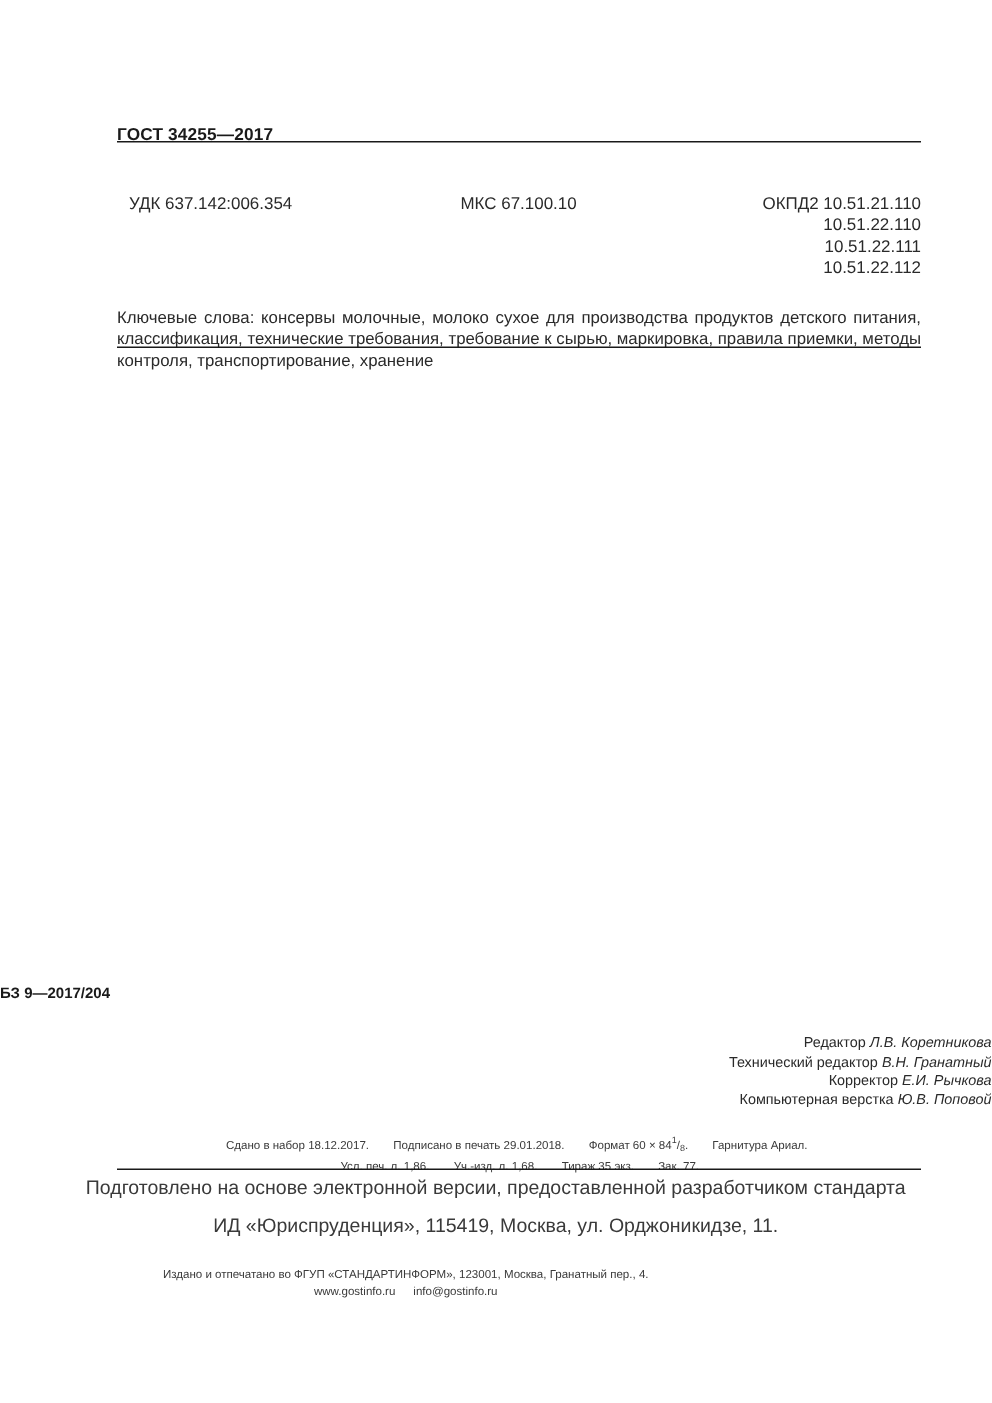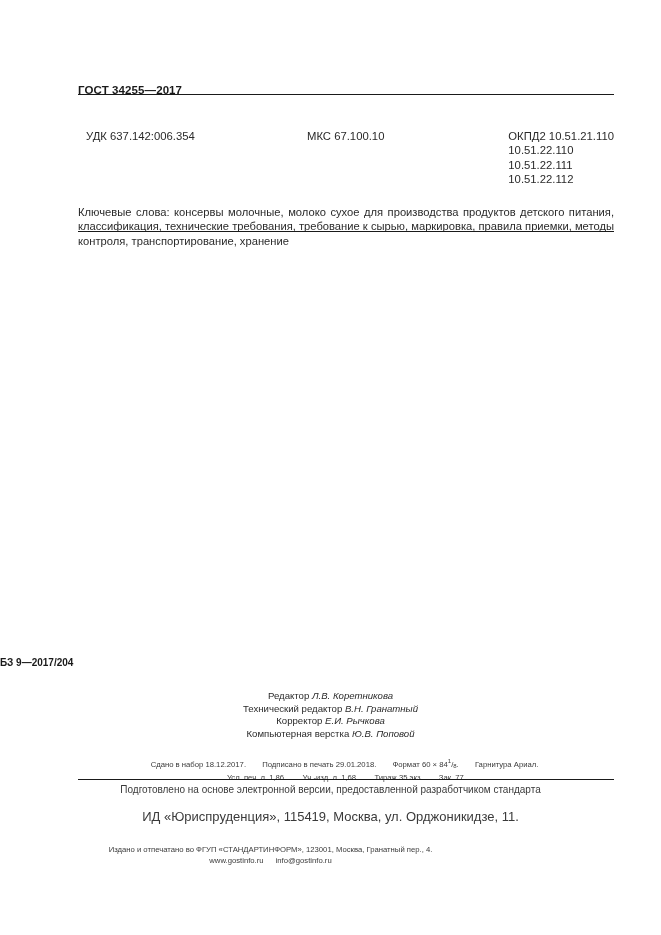--- a/index.html
+++ b/index.html
@@ -6,34 +6,34 @@
     body {
       width: 661px; height: 935px; position: relative; overflow: hidden;
       font-family: "Liberation Sans", sans-serif; color: #1a1a1a;
     }
     .abs { position: absolute; margin-top: 24px; }
     .title { left: 78px; top: 60px; font-size: 11.5px; font-weight: bold; letter-spacing: 0.1px; }
     .rule { position: absolute; left: 78px; width: 536px; height: 1.3px; background: #1a1a1a; }
     .cls { top: 105px; font-size: 11.3px; line-height: 14.3px; color: #2a2a2a; }
     .udk { left: 86px; }
     .mks { left: 307px; }
-    .okpd { right: 47px; }
+    .okpd { right: 47px; text-align: right; }
     .okpd div { white-space: nowrap; }
     .keywords {
       left: 78px; top: 181px; width: 536px; font-size: 11.2px; line-height: 14.3px;
       text-align: justify; color: #2a2a2a;
     }
     .bz { left: 0; width: 661px; top: 633px; text-align: left; font-size: 10px; font-weight: bold; }
-    .credits { left: 0; width: 661px; top: 666px; text-align: center; font-size: 9.6px; line-height: 12.6px; color: #2a2a2a; }
+    .credits { left: 0; width: 661px; top: 666px; text-align: right; font-size: 9.6px; line-height: 12.6px; color: #2a2a2a; }
     .credits i { font-style: italic; }
     .imprint { left: 0; width: 661px; top: 731px; font-size: 7.7px; line-height: 12.4px; color: #3a3a3a; text-align: center; }
     .imprint .row1 span, .imprint .row2 span { margin: 0 7px; }
     .imprint sup { font-size: 6px; vertical-align: 4px; }
     .imprint sub { font-size: 6px; vertical-align: -1px; }
-    .prep { left: 0; width: 661px; top: 760px; text-align: center; font-size: 10px; color: #3a3a3a; }
+    .prep { left: 0; width: 661px; top: 760px; text-align: center; font-size: 13px; color: #3a3a3a; }
     .publisher { left: 0; width: 661px; top: 787px; text-align: center; font-size: 13px; line-height: 11.2px; color: #3a3a3a; }
     .publisher span.gap { display: inline-block; width: 12px; }
     .printer { left: 0; width: 541px; top: 820px; text-align: center; font-size: 7.7px; line-height: 11.2px; color: #3a3a3a; }
     .printer span.gap { display: inline-block; width: 12px; }
   </style>
 </head>
 <body>
 
 <div class="abs title">ГОСТ 34255—2017</div>
 

